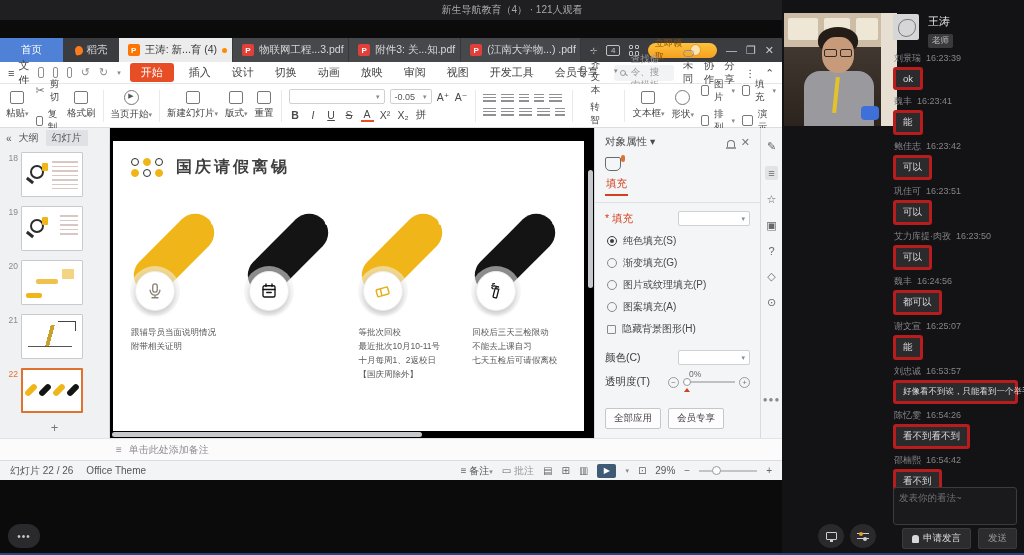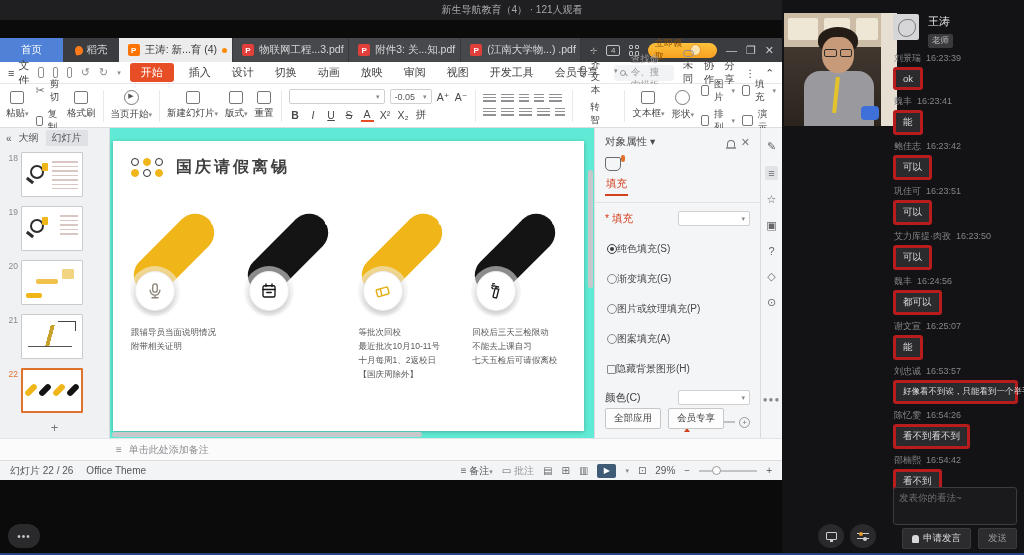--- a/index.html
+++ b/index.html
@@ -87,21 +87,21 @@
   .d-ycenter { position:absolute; left:14px; top:18px; width:22px; height:5px; background:#f0c14b; border-radius:2px; }
   .d-y2 { position:absolute; right:8px; top:8px; width:12px; height:10px; background:#f2d483; border-radius:1px; }
   .d-bar { position:absolute; left:4px; bottom:6px; width:16px; height:5px; background:#f0b519; border-radius:2px; }
   .d-chart { position:absolute; left:6px; top:10px; width:44px; height:22px;
     background:linear-gradient(105deg,transparent 46%,#c9a22c 46% 54%,transparent 54%); border-bottom:1.5px solid #555; }
   .d-steps { position:absolute; right:6px; top:6px; width:18px; height:10px; border-top:1.5px solid #444; border-right:1.5px solid #444; }
   .mini-pill { position:absolute; width:6px; height:14px; border-radius:3px; transform:rotate(45deg); top:13px; }
   .thumb-plus { height:22px; display:flex; align-items:center; justify-content:center; color:#77777a; font-size:13px; }
 
   
-  #canvas { flex:1; background:#5eead4; position:relative; min-width:0;padding-left:39px; }
+  #canvas { flex:1; background:#000000; position:relative; min-width:0;padding-left:39px; }
   #slide { position:absolute; left:3px; top:13px; right:10px; height:290px; background:#fff; box-shadow:0 1px 4px rgba(0,0,0,.25); }
   #slide-title-row { position:absolute; left:18px; top:16px; display:flex; align-items:center; gap:12px; }
   .dots { display:grid; grid-template-columns:repeat(3,9px); gap:3px; }
   .dot { width:8px; height:8px; border-radius:50%; border:1.6px solid #2e2e2e; }
   .dot.y { background:#f0b519; border-color:#f0b519; }
   #slide-title { font-size:16px; font-weight:bold; color:#3f3f40; letter-spacing:3px; }
   #pills-row { position:absolute; left:8px; right:8px; top:58px; display:flex; }
   .pcol { flex:1; position:relative; }
   .pill-wrap { position:relative; height:122px; }
   .capsule { position:absolute; left:34px; top:6px; width:38px; height:98px; border-radius:19px; transform:rotate(45deg); }
@@ -119,21 +119,21 @@
   #props-head { display:flex; align-items:center; gap:6px; }
   #props-title { font-size:10.5px; color:#4a4a4c; }
   #props-head .sp { flex:1; }
   .bucket { width:16px; height:14px; border:1.6px solid #6b6b6e; border-radius:2px 2px 5px 5px; position:relative; margin-top:8px; }
   .bucket::after { content:""; position:absolute; right:-5px; top:-3px; width:4px; height:7px; background:#e0722f; border-radius:2px; }
   .ptab { display:inline-block; color:#d2401e; border-bottom:2px solid #d2401e; padding:4px 1px 3px; font-size:10.5px; margin-top:2px; }
   .pdiv { height:1px; background:#e1e2e4; margin:6px -10px 8px; }
   .frow { display:flex; align-items:center; margin-bottom:7px; }
   .red { color:#d2401e; }
   .frow .combo { margin-left:auto; width:72px; }
-  .opt { display:flex; align-items:center; gap:0; margin:16px 0 7px 2px; font-size:10px; color:#47474a; }
+  .opt { display:flex; align-items:center; gap:6px; margin:8px 0 7px 2px; font-size:10px; color:#47474a; }
   .radio { width:10px; height:10px; border:1.2px solid #8a8a8d; border-radius:50%; position:relative; flex:none; }
   .radio.on { border-color:#3c3c3e; }
   .radio.on::after { content:""; position:absolute; left:2px; top:2px; width:4px; height:4px; background:#3c3c3e; border-radius:50%; }
   .chk { width:9px; height:9px; border:1.2px solid #8a8a8d; border-radius:1px; flex:none; }
   .slider { display:flex; align-items:center; gap:4px; margin-left:auto; }
   .scirc { width:11px; height:11px; border:1.1px solid #9a9a9d; border-radius:50%; color:#77777a; font-size:8px; line-height:9px; text-align:center; }
   .strack { width:52px; height:2px; background:#bfc0c3; position:relative; }
   .sthumb { position:absolute; left:0; top:-3px; width:8px; height:8px; background:#fdfdfd; border:1px solid #9a9a9d; border-radius:50%; }
   .smark { position:absolute; left:1px; top:4px; width:0; height:0; border:3px solid transparent; border-bottom:4px solid #d2401e; }
   .spct { position:absolute; left:6px; top:-12px; font-size:8.5px; color:#66666a; }

